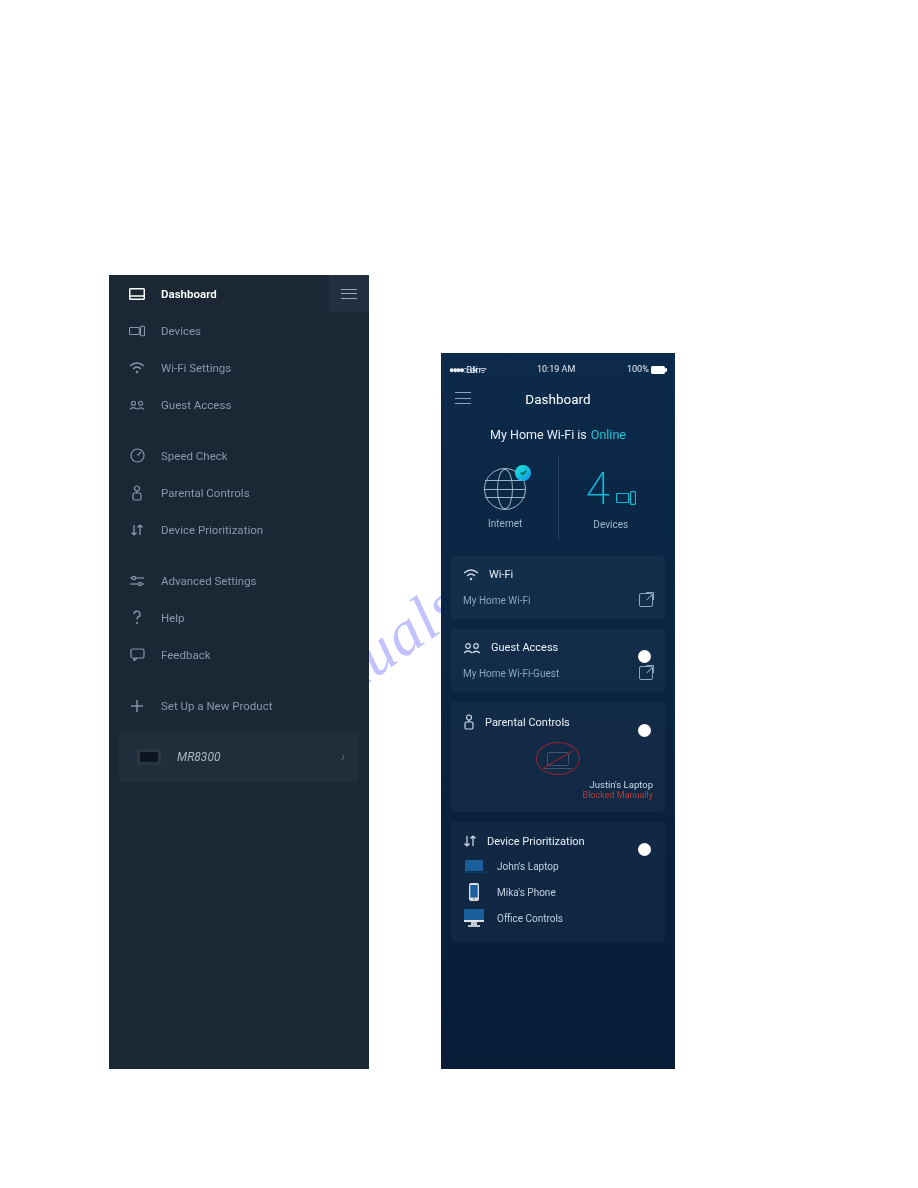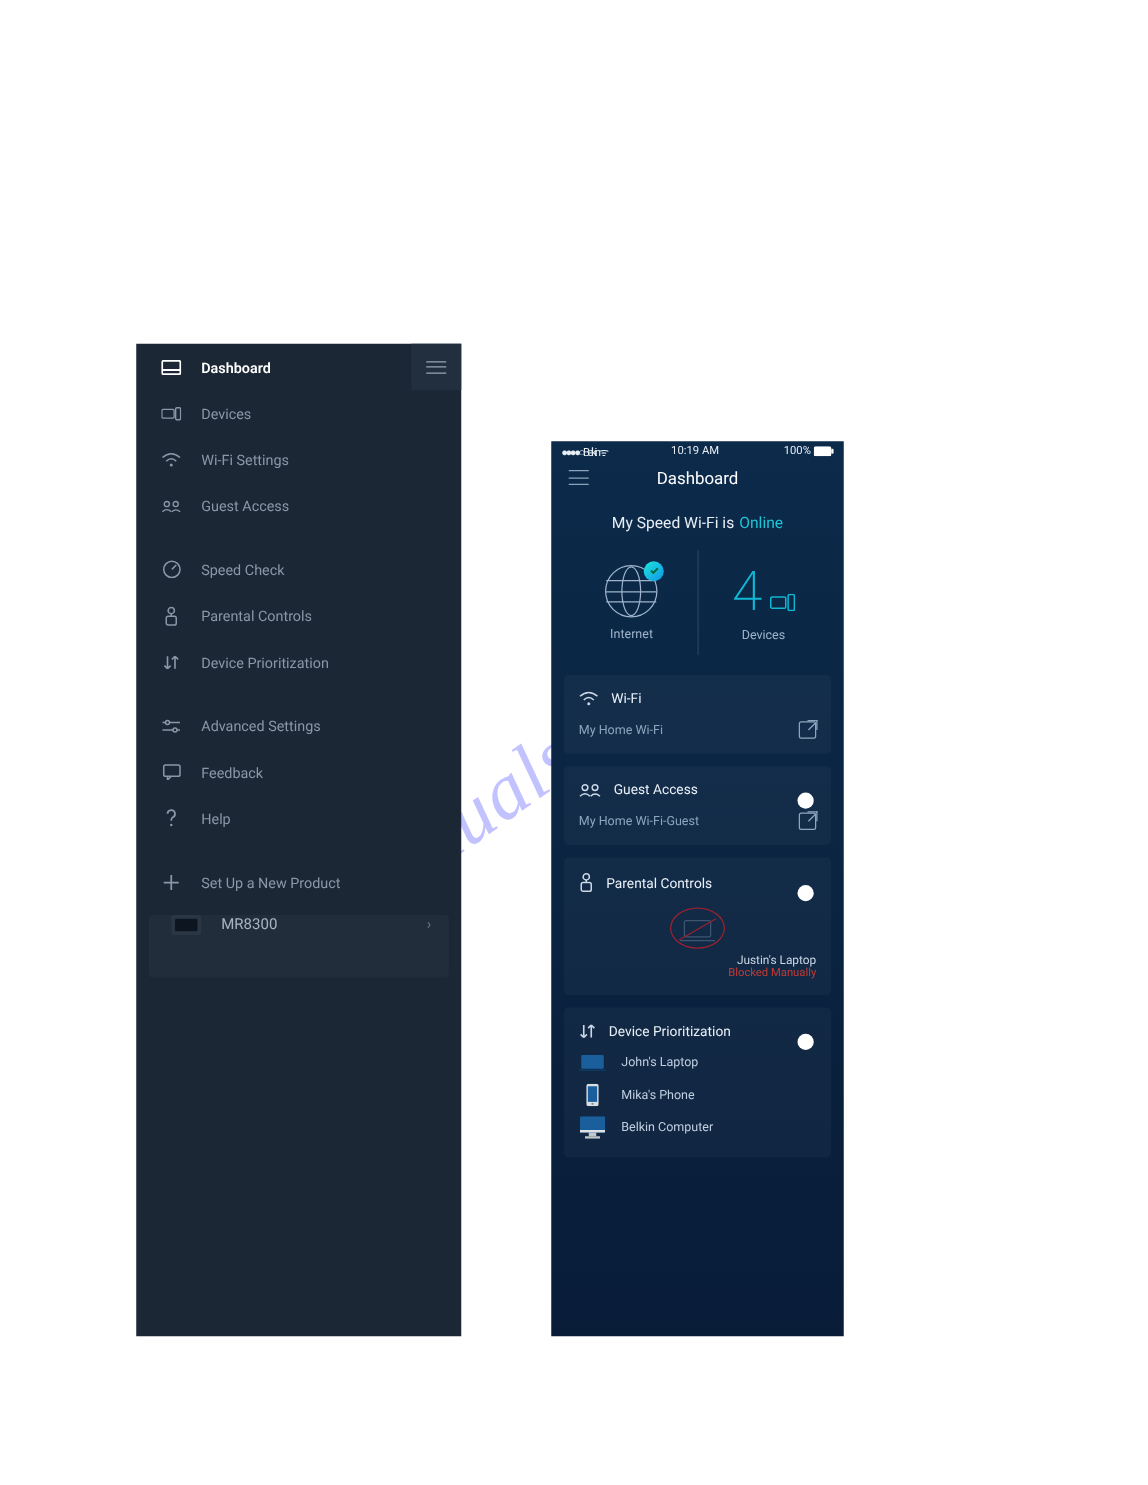--- a/index.html
+++ b/index.html
@@ -18,36 +18,36 @@
   .sb-row .ico{width:16px;height:16px;display:flex;align-items:center;justify-content:center;color:#8b97a8;flex:0 0 16px;}
   .sb-row .lbl{margin-left:16px;font-size:11.5px;color:#8b97a8;}
   .sb-row.active{color:#fff;}
   .sb-row.active .lbl{color:#fff;font-weight:600;}
   .sb-row.active .ico{color:#fff;}
   .sb-hamburger{position:absolute;top:0;right:0;width:40px;height:37px;display:flex;align-items:center;justify-content:center;
                 background:#222f3f;cursor:pointer;}
   .sb-hamburger div{width:16px;height:10px;border-top:1.5px solid #9aa5b5;border-bottom:1.5px solid #9aa5b5;position:relative;}
   .sb-hamburger div::before{content:"";position:absolute;left:0;right:0;top:3.5px;border-top:1.5px solid #9aa5b5;}
   .sb-gap{height:14px;}
-  .sb-device{height:50px;display:flex;padding-left:18px;margin:8px 10px 0 10px;border-radius:3px;
-             background:rgba(255,255,255,0.03);cursor:pointer;position:relative;}
+  .sb-device{height:50px;display:flex;align-items:center;padding-left:18px;margin:8px 10px 0 10px;border-radius:3px;
+             background:rgba(255,255,255,0.03);cursor:pointer;position:relative;font-style:italic;}
   .sb-device .dimg{width:24px;height:16px;background:#2a3644;border-radius:2px;position:relative;}
   .sb-device .dimg::after{content:"";position:absolute;left:3px;right:3px;top:3px;bottom:3px;background:#0d1620;border-radius:1px;}
   .sb-device .lbl{margin-left:16px;color:#a9b4c2;font-size:12px;}
   .sb-device .chev{position:absolute;right:14px;color:#6a7585;font-size:12px;}
 
   
   svg{display:block;}
 
   
   .phone{position:absolute;left:441px;top:353px;width:234px;height:716px;
          background:linear-gradient(180deg,#0c2a4a 0%,#0a2340 55%,#081c38 100%);color:#e8eef5;
          font-size:11px;overflow:hidden;}
   .status{height:16px;display:flex;align-items:center;justify-content:space-between;
-          padding:0 8px;font-size:9px;color:#e8eef5;}
+          padding:16px 8px;font-size:9px;color:#e8eef5;}
   .status .sig{letter-spacing:-2px;}
   .p-top{height:28px;position:relative;display:flex;align-items:center;justify-content:center;}
   .p-ham{position:absolute;left:14px;top:7px;width:16px;height:12px;border-top:1.5px solid #8aa4bd;border-bottom:1.5px solid #8aa4bd;}
   .p-ham::before{content:"";position:absolute;left:0;right:0;top:4.5px;border-top:1.5px solid #8aa4bd;}
   .p-title{font-size:13.5px;color:#fff;}
   .p-sub{display:flex;justify-content:center;gap:4px;font-size:12.5px;margin:14px 0 8px;}
   .p-sub .online{color:#1cc6d6;text-align:center;}
 
   .p-grid{display:flex;height:96px;margin:0 12px;}
   .p-grid .cell{flex:1;display:flex;flex-direction:column;align-items:center;justify-content:center;gap:8px;
@@ -190,36 +190,36 @@
             <line x1="1" y1="9" x2="15" y2="9"></line>
             <circle cx="11" cy="9" r="1.6" fill="#1b2735"></circle>
           </svg>
       </span>
       <span class="lbl">Advanced Settings</span>
     </div>
 
 
     <div class="sb-row">
       <span class="ico">
+        <svg width="10" height="15" viewBox="0 0 10 15" fill="none" stroke="currentColor" stroke-width="1.4">
+            <path d="M2 4 a3 3 0 1 1 4 3 c-1 0.5 -1 1.5 -1 2.5"></path>
+            <circle cx="5" cy="13" r="1" fill="currentColor" stroke="none"></circle>
+          </svg>
+      </span>
+      <span class="lbl">Help</span>
+    </div>
+
+    <div class="sb-row">
+      <span class="ico">
         <svg width="15" height="13" viewBox="0 0 15 13" fill="none" stroke="currentColor" stroke-width="1.2">
             <rect x="1" y="1" width="13" height="9" rx="1.5"></rect>
             <path d="M4 10 L4 13 L7 10"></path>
           </svg>
       </span>
       <span class="lbl">Feedback</span>
-    </div>
-
-    <div class="sb-row">
-      <span class="ico">
-        <svg width="10" height="15" viewBox="0 0 10 15" fill="none" stroke="currentColor" stroke-width="1.4">
-            <path d="M2 4 a3 3 0 1 1 4 3 c-1 0.5 -1 1.5 -1 2.5"></path>
-            <circle cx="5" cy="13" r="1" fill="currentColor" stroke="none"></circle>
-          </svg>
-      </span>
-      <span class="lbl">Help</span>
     </div>
 
     <div class="sb-gap"></div>
 
     <div class="sb-row">
       <span class="ico">
         <svg width="14" height="14" viewBox="0 0 14 14" fill="none" stroke="currentColor" stroke-width="1.4">
             <line x1="7" y1="1" x2="7" y2="13"></line>
             <line x1="1" y1="7" x2="13" y2="7"></line>
           </svg>
@@ -245,21 +245,21 @@
             <rect x="14" y="2" width="2" height="4" rx="1" fill="#fff"></rect>
           </svg></span>
     </div>
 
     <div class="p-top">
       <div class="p-ham"></div>
       <div class="p-title">Dashboard</div>
     </div>
 
     <div class="p-sub">
-      <span>My Speed Wi-Fi is</span>
+      <span>My Home Wi-Fi is</span>
       <span class="online">Online</span>
     </div>
 
     <div class="p-grid">
       <div class="cell">
         <div class="globe">
           <div class="h2"></div>
             <div class="h3"></div>
           <div class="badge">
             <svg viewBox="0 0 10 10" fill="none" stroke="#063" stroke-width="1.8">
@@ -378,19 +378,19 @@
 
       <div class="dp-item">
         <span class="di">
           <svg width="22" height="18" viewBox="0 0 22 18">
               <rect x="1" y="0" width="20" height="13" rx="1" fill="#1a5f9c"></rect>
               <rect x="1" y="11" width="20" height="2" fill="#dce2e8"></rect>
               <rect x="8" y="13" width="6" height="3" fill="#c0c6cd"></rect>
               <rect x="5" y="16" width="12" height="2" fill="#c0c6cd"></rect>
             </svg>
         </span>
-        <span>Belkin Computer</span>
+        <span>Office Controls</span>
       </div>
     </div>
 
   </div>
 
 </div>
 
 </body></html>

